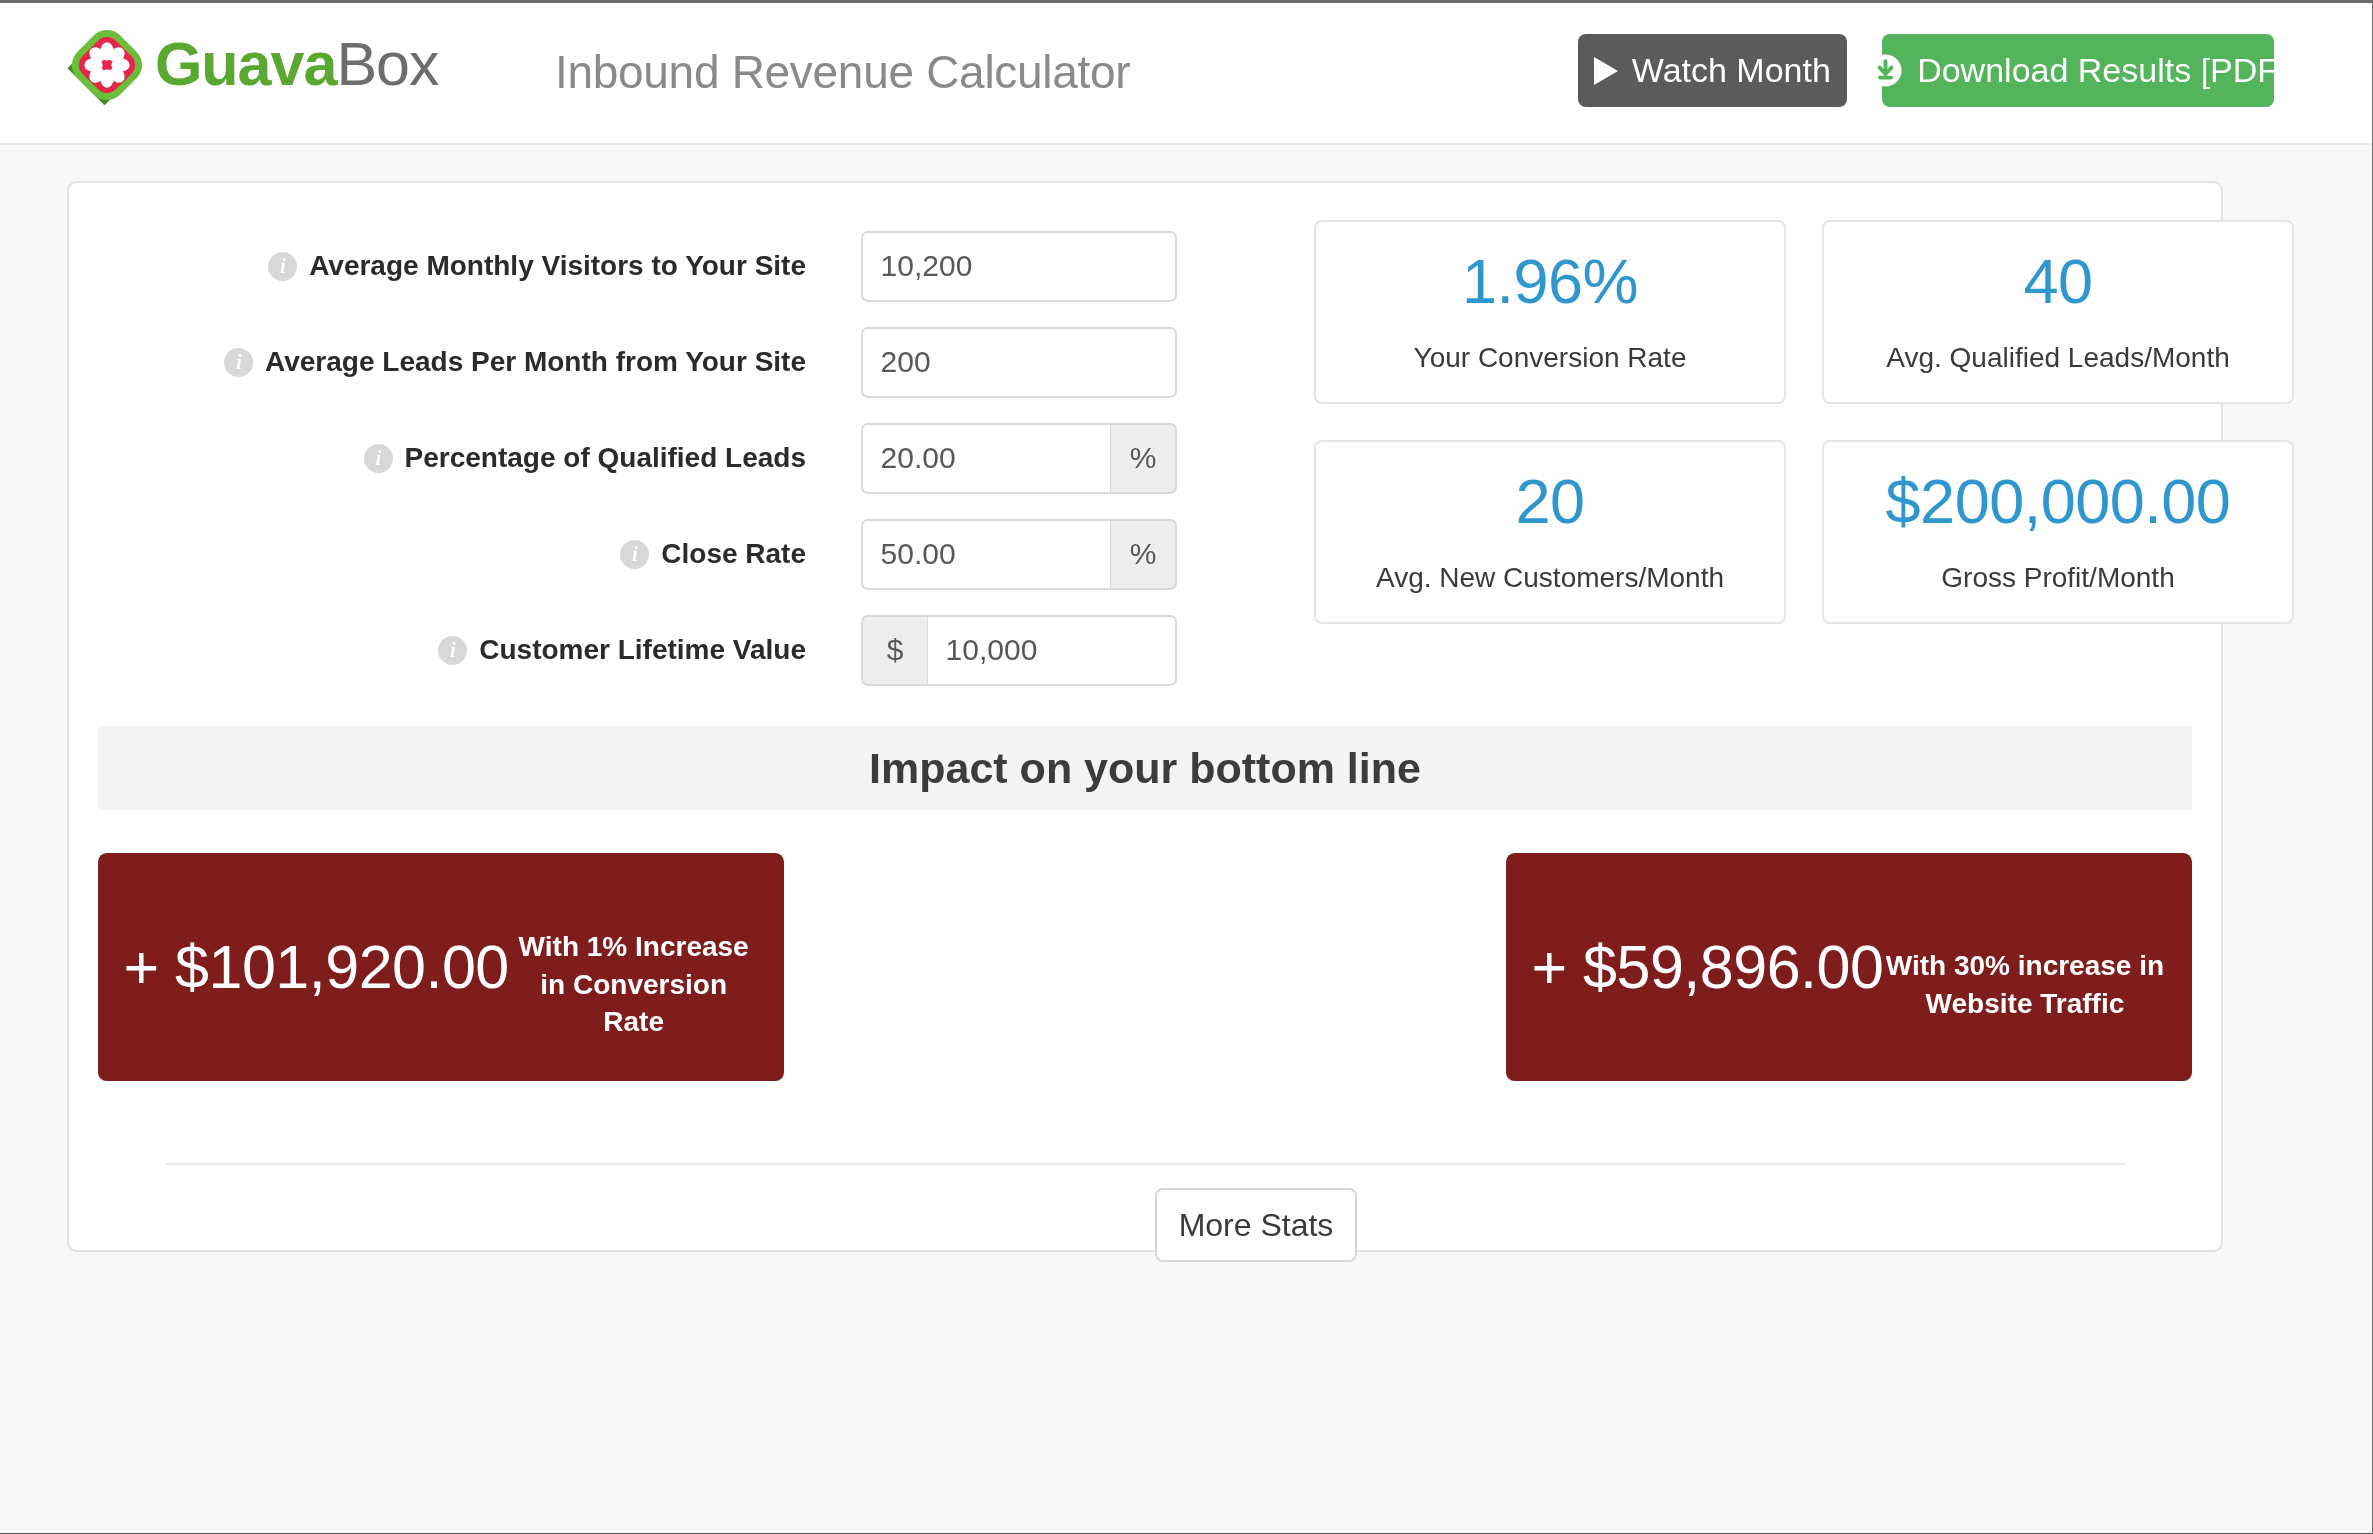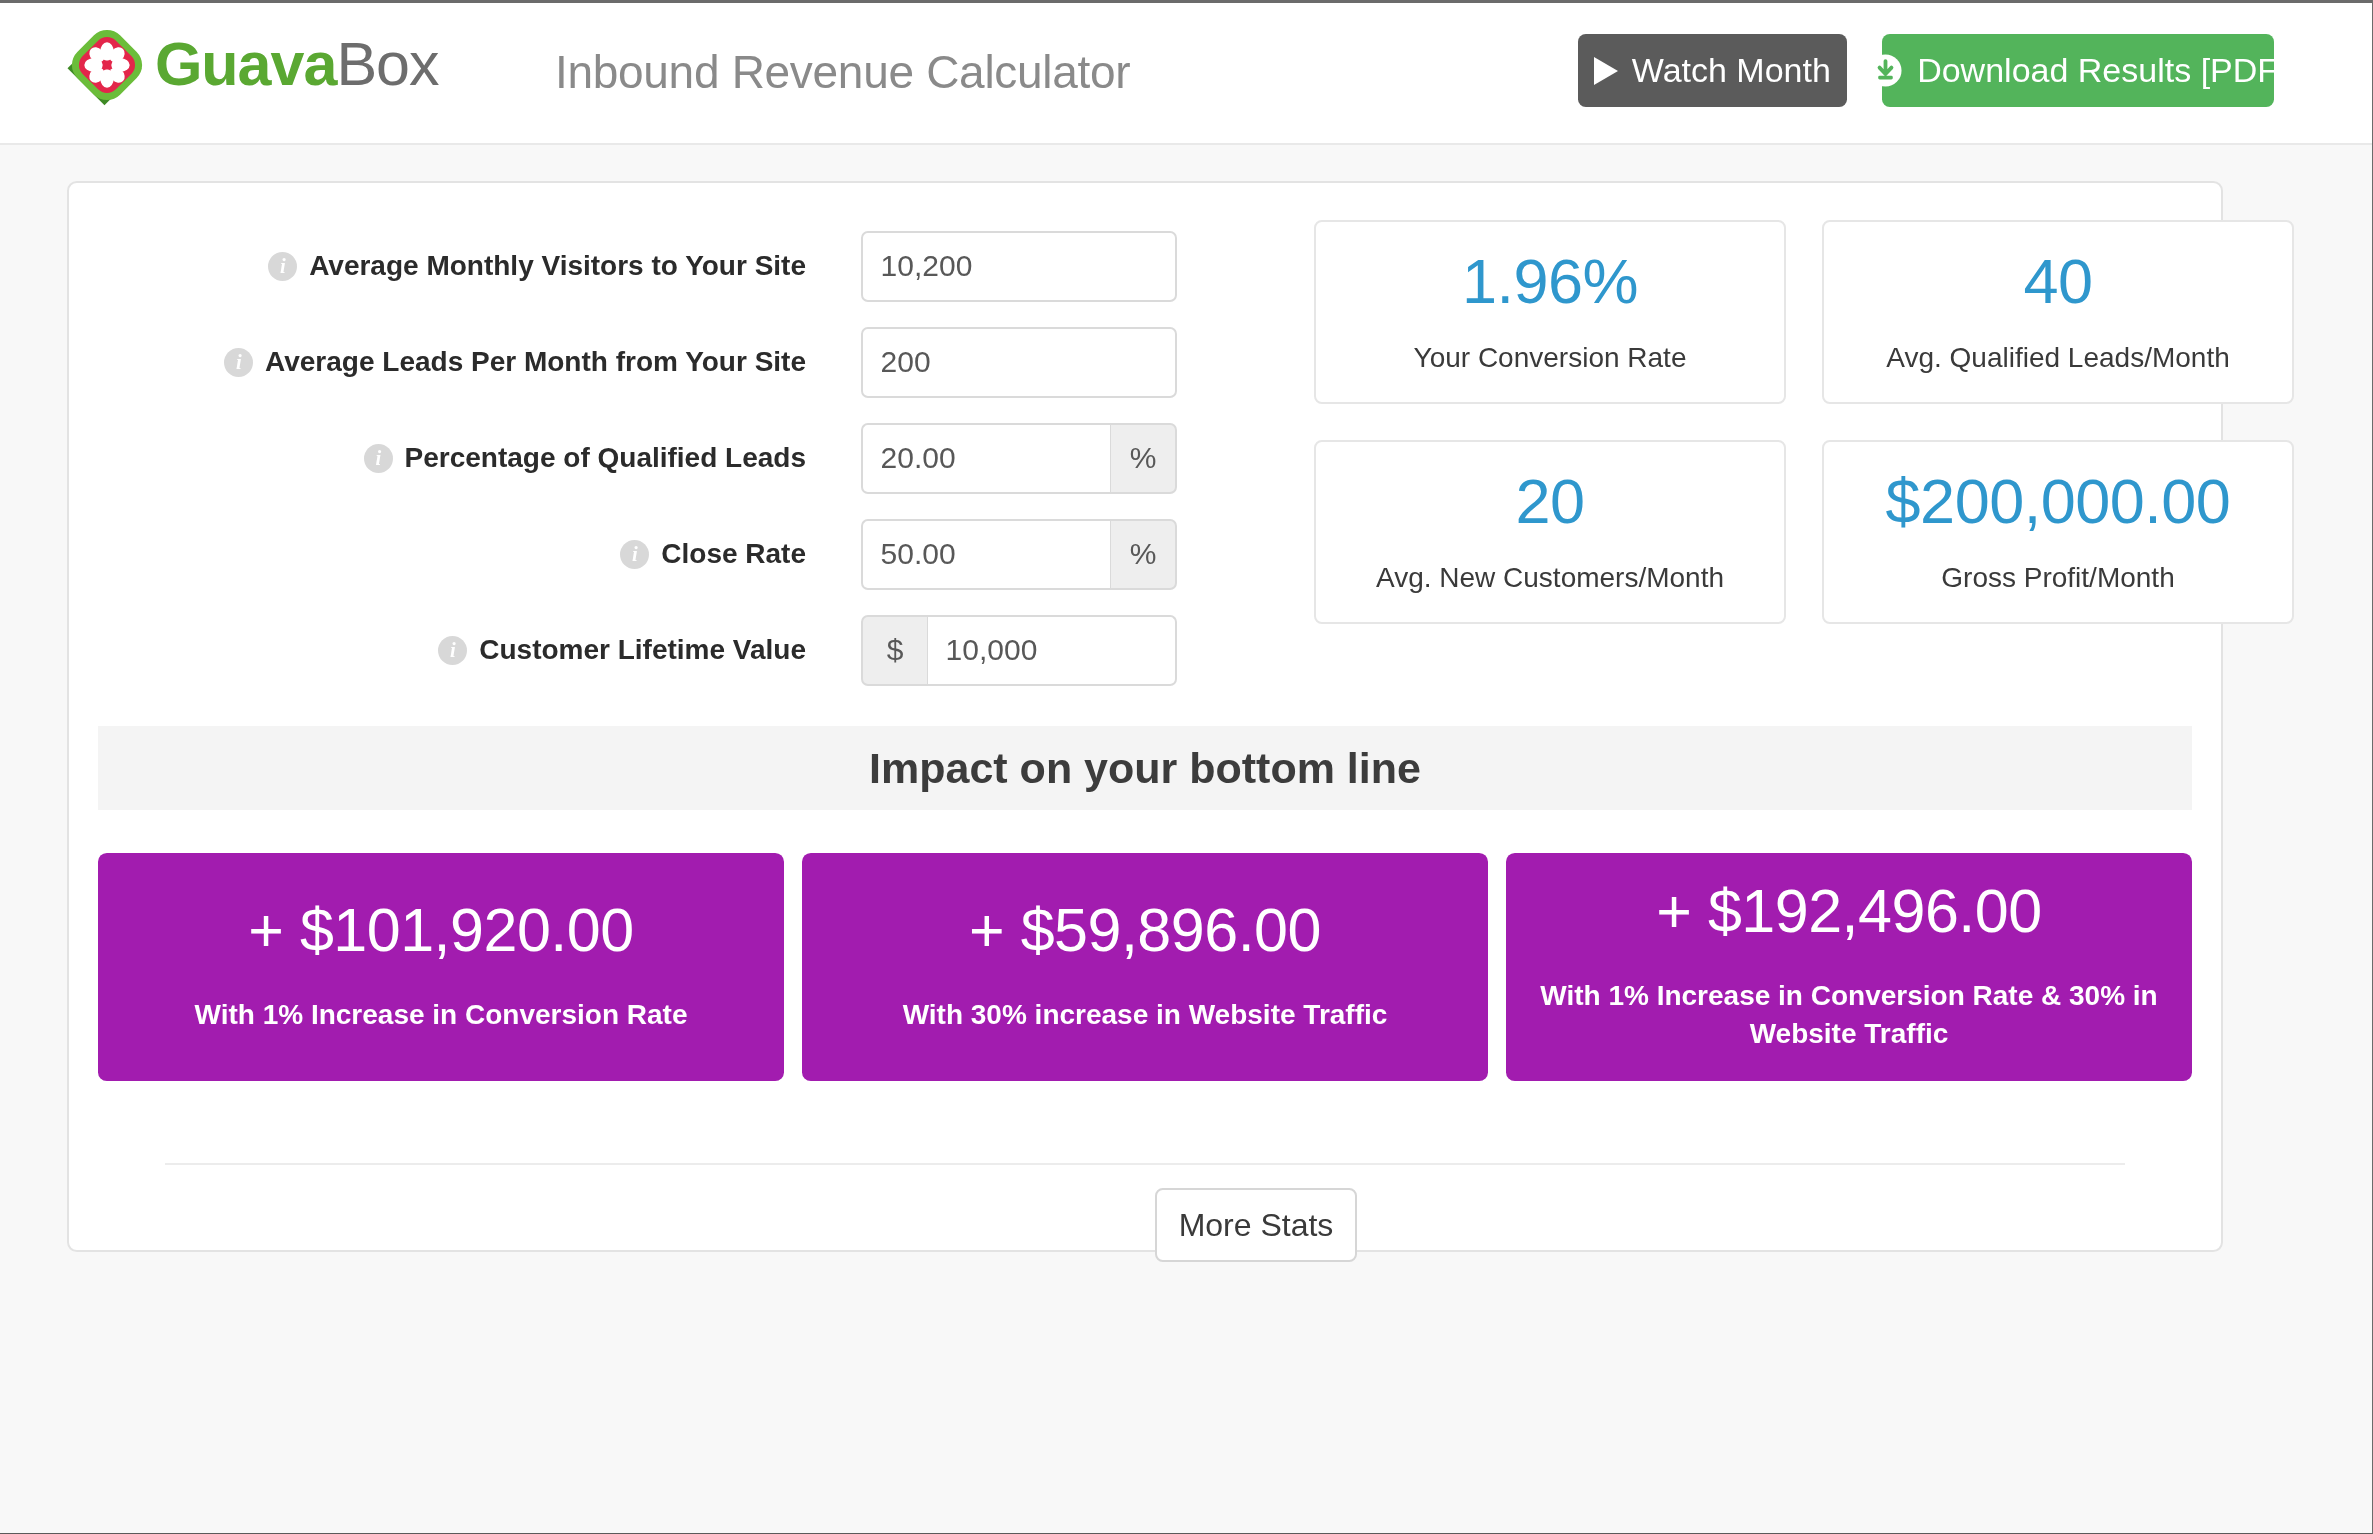--- a/index.html
+++ b/index.html
@@ -239,24 +239,23 @@
     position: absolute;
     left: 29px;
     top: 670px;
     width: 2094px;
     display: flex;
     justify-content: space-between;
   }
   .green-box {
     width: 686px;
     height: 228px;
-    background: #a21caf;
+    background: #7f1d1d;
     border-radius: 8.8px;
     display: flex;
-    flex-direction: column;
     align-items: center;
     justify-content: center;
     padding: 0 25.5px;
     cursor: default;
   }
   .green-amount {
     font-size: 61px;
     color: #ffffff;
     line-height: 1;
     white-space: nowrap;
@@ -430,23 +429,19 @@
 
     <div id="green-row">
       <div class="green-box">
         <div class="green-amount">+ $101,920.00</div>
         <div class="green-caption">With 1% Increase in Conversion Rate</div>
       </div>
       <div class="green-box">
         <div class="green-amount">+ $59,896.00</div>
         <div class="green-caption">With 30% increase in Website Traffic</div>
       </div>
-      <div class="green-box">
-        <div class="green-amount">+ $192,496.00</div>
-        <div class="green-caption">With 1% Increase in Conversion Rate &amp; 30% in Website Traffic</div>
-      </div>
     </div>
 
     <div id="card-divider"></div>
     <button id="more-stats-button">More Stats</button>
   </div>
 </div>
 
 
 </body></html>

